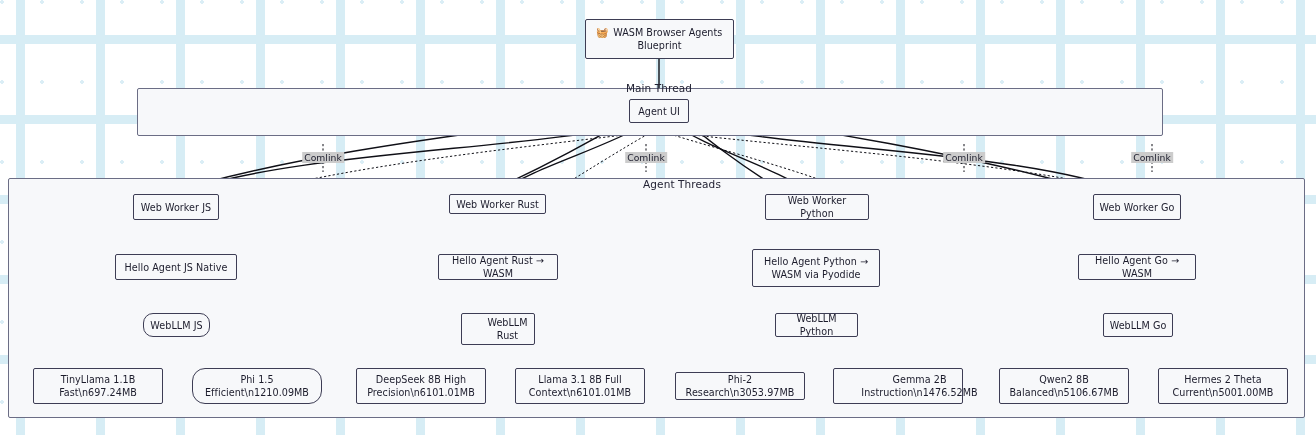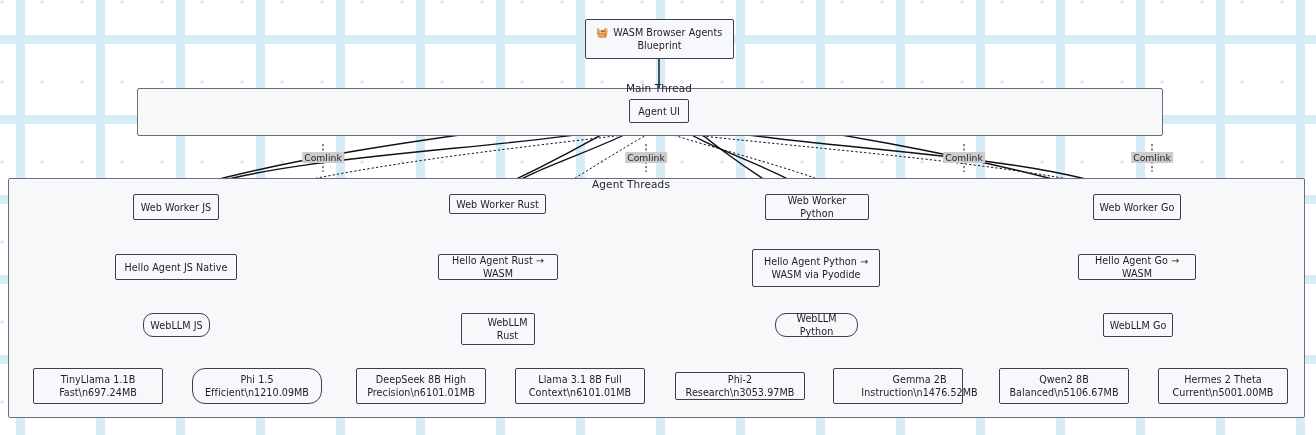--- a/index.html
+++ b/index.html
@@ -151,21 +151,21 @@
   <path d="M 798,337 C 775,348 748,352 740,366" stroke="#0f0f16" stroke-width="1.6" fill="none" marker-end="url(#arrowsm)"></path>
   <path d="M 836,337 C 860,350 885,352 897,366" stroke="#0f0f16" stroke-width="1.6" fill="none" marker-end="url(#arrowsm)"></path>
   <path d="M 1121,337 C 1100,350 1075,352 1064,366" stroke="#0f0f16" stroke-width="1.6" fill="none" marker-end="url(#arrowsm)"></path>
   <path d="M 1155,337 C 1178,350 1205,352 1216,366" stroke="#0f0f16" stroke-width="1.6" fill="none" marker-end="url(#arrowsm)"></path>
 </svg>
 
 <div class="subgraph" style="left:137px; top:88px; width:1026px; height:48px; z-index:2;"></div>
 <div class="subgraph-label" style="left:659px; top:82px; z-index:6;">Main Thread</div>
 
 <div class="subgraph" style="left:8px; top:178px; width:1297px; height:240px; z-index:2;"></div>
-<div class="subgraph-label" style="left:631px; top:178px; z-index:6;text-align:right;">Agent Threads</div>
+<div class="subgraph-label" style="left:682px; top:178px; z-index:6;text-align:right;">Agent Threads</div>
 
 <div class="node title-node" style="left:585px; top:19px; width:149px; height:40px; z-index:5; flex-direction:column; gap:0;">
   <div style="display:flex;align-items:center;justify-content:center;gap:4px;">
     <span class="emoji-icon">🧺</span>
     <span>WASM Browser Agents</span>
   </div>
   <div>Blueprint</div>
 </div>
 
 <div class="node" style="left:629px; top:99px; width:60px; height:24px; z-index:5;">Agent UI</div>
@@ -181,21 +181,21 @@
 <div class="node" style="left:1093px; top:194px; width:88px; height:26px; z-index:5;">Web Worker Go</div>
 
 <div class="node" style="left:115px; top:254px; width:122px; height:26px; z-index:5;">Hello Agent JS Native</div>
 <div class="node" style="left:438px; top:254px; width:120px; height:26px; z-index:5;">Hello Agent Rust → WASM</div>
 <div class="node" style="left:752px; top:249px; width:128px; height:38px; z-index:5;">Hello Agent Python →
 WASM via Pyodide</div>
 <div class="node" style="left:1078px; top:254px; width:118px; height:26px; z-index:5;">Hello Agent Go → WASM</div>
 
 <div class="node" style="left:143px; top:313px; width:67px; height:24px; z-index:5;border-radius:10px;">WebLLM JS</div>
 <div class="node" style="left:461px; top:313px; width:74px; height:32px; z-index:5;padding-left:24px;">WebLLM Rust</div>
-<div class="node" style="left:775px; top:313px; width:83px; height:24px; z-index:5;border-radius:11px;">WebLLM Python</div>
+<div class="node" style="left:775px; top:313px; width:83px; height:24px; z-index:5;">WebLLM Python</div>
 <div class="node" style="left:1103px; top:313px; width:70px; height:24px; z-index:5;">WebLLM Go</div>
 
 <div class="node" style="left:33px; top:368px; width:130px; height:36px; z-index:5;">TinyLlama 1.1B
 Fast\n697.24MB</div>
 <div class="node" style="left:192px; top:368px; width:130px; height:36px; z-index:5;border-radius:13px;">Phi 1.5
 Efficient\n1210.09MB</div>
 <div class="node" style="left:356px; top:368px; width:130px; height:36px; z-index:5;">DeepSeek 8B High
 Precision\n6101.01MB</div>
 <div class="node" style="left:515px; top:368px; width:130px; height:36px; z-index:5;">Llama 3.1 8B Full
 Context\n6101.01MB</div>

